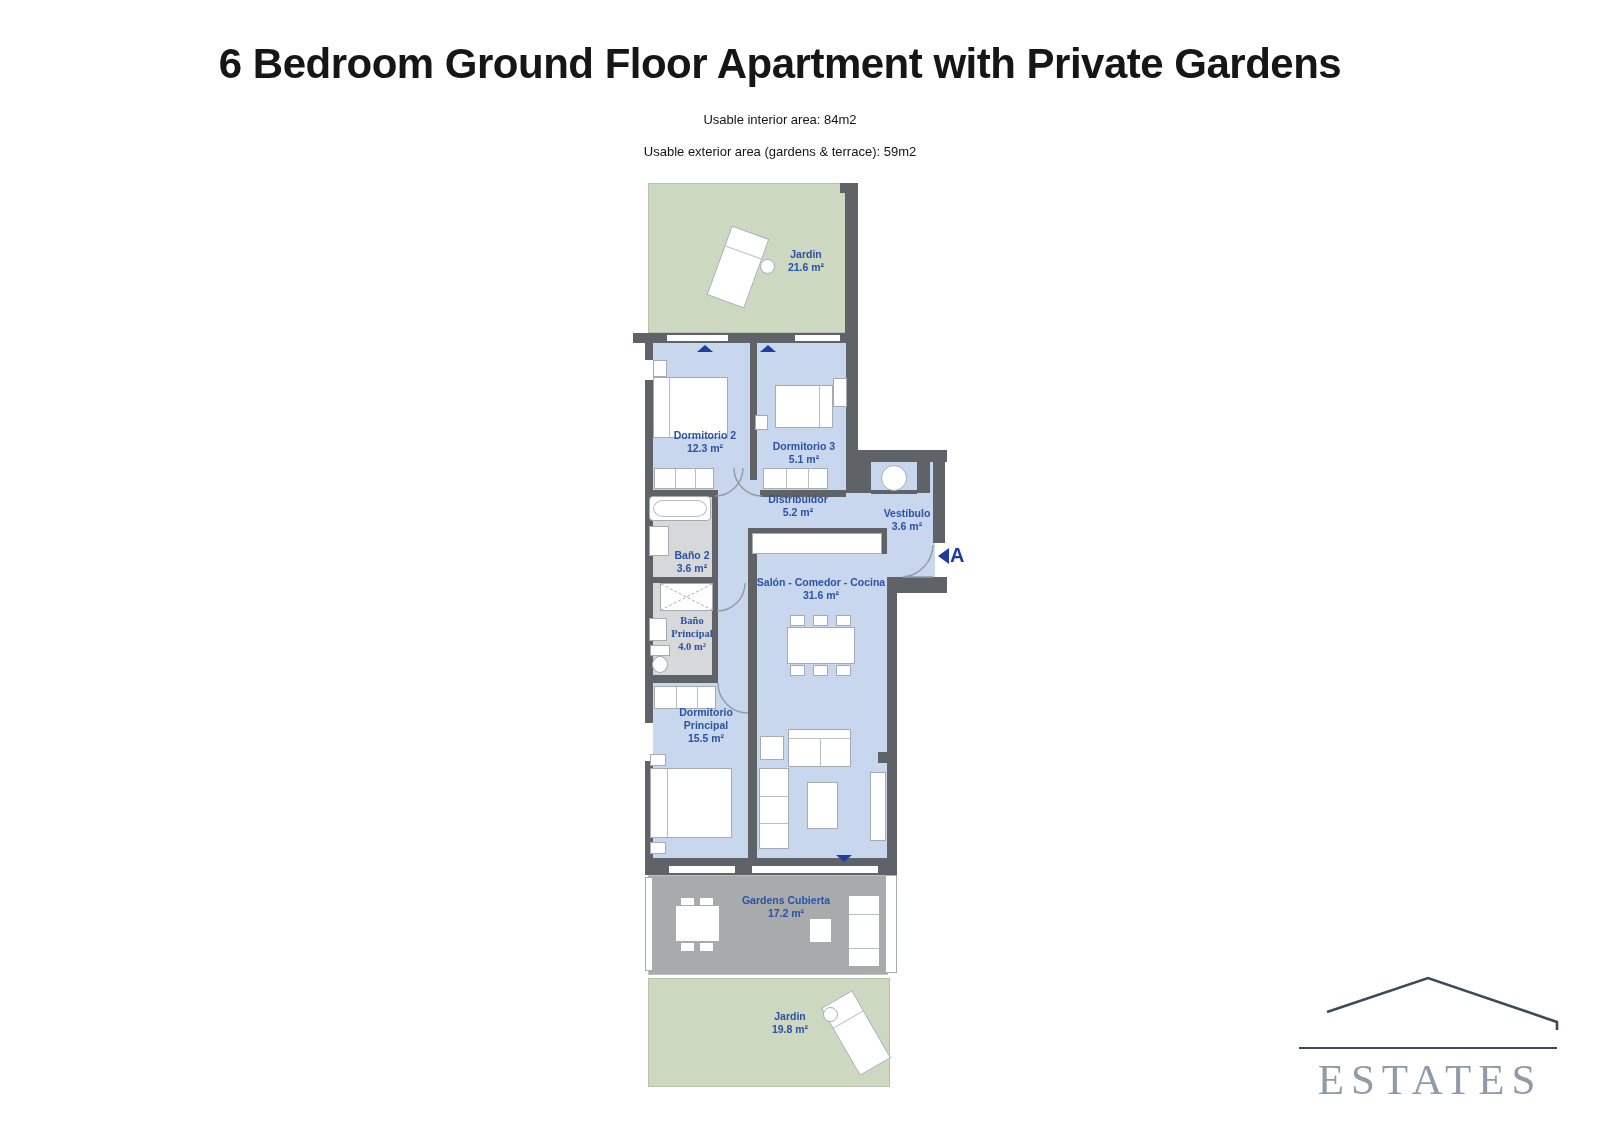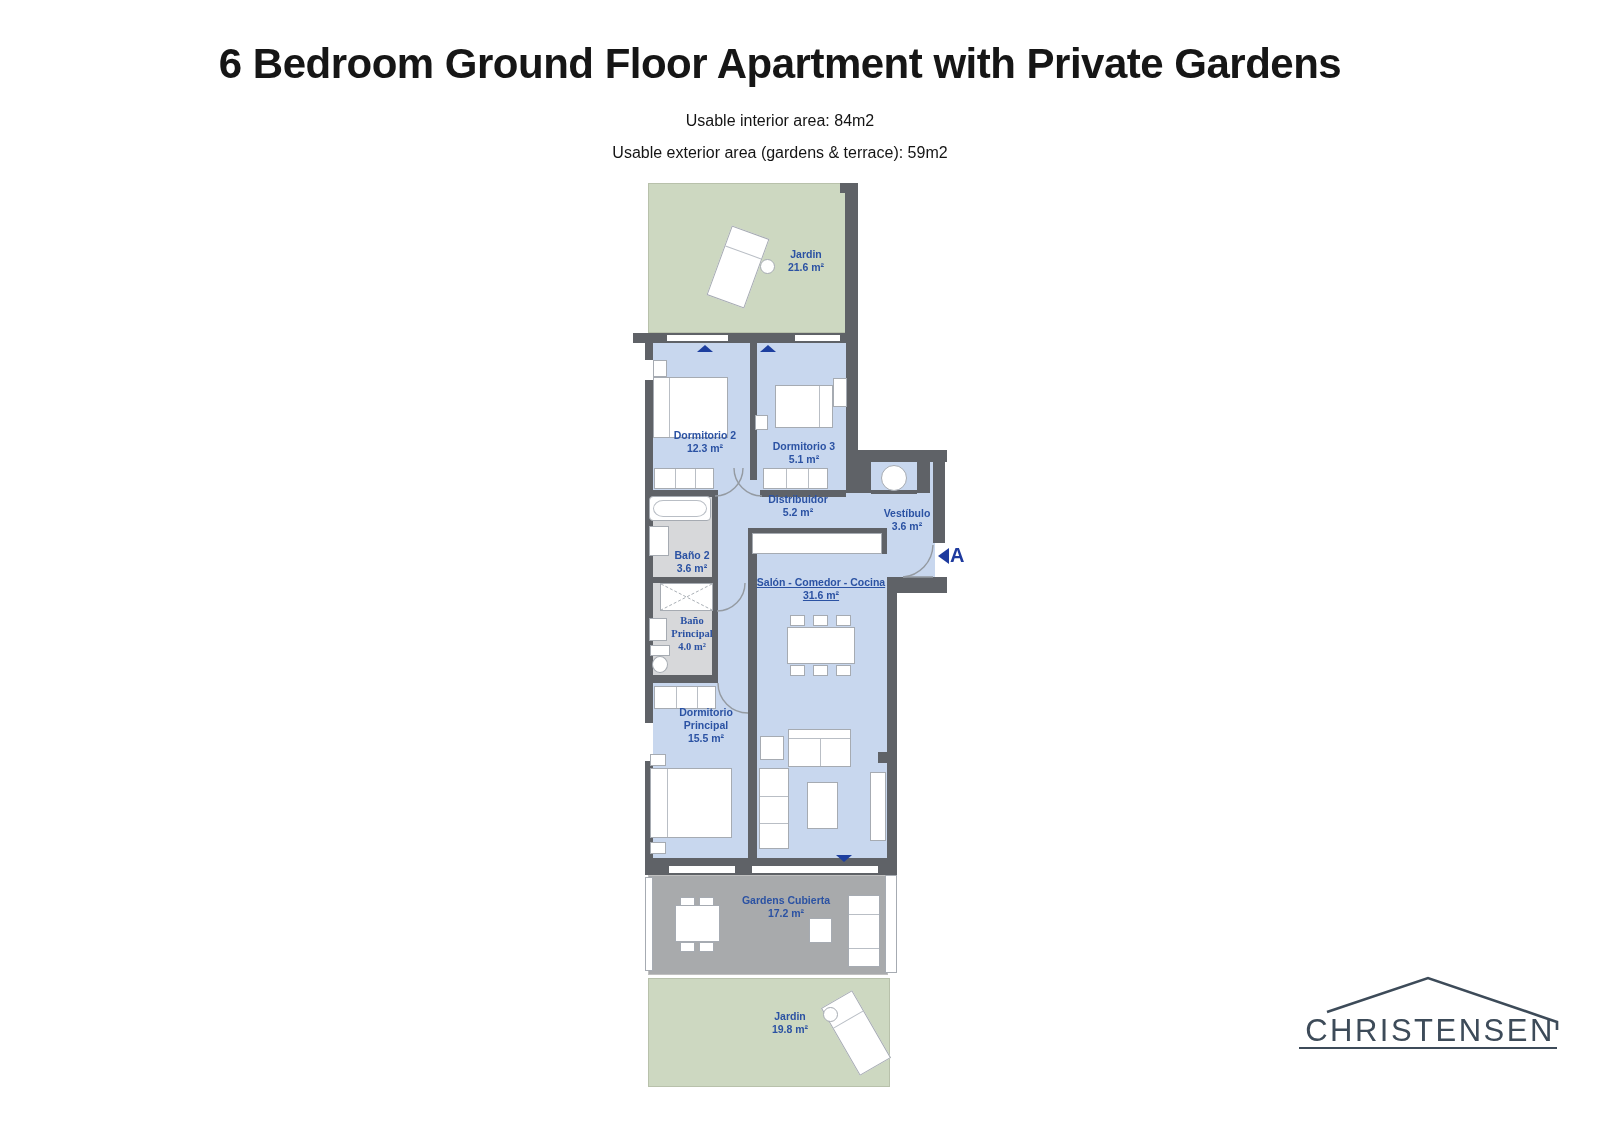--- a/index.html
+++ b/index.html
@@ -1,18 +1,18 @@
 <!DOCTYPE html>
 <html><head>
 <meta charset="utf-8">
 <style>
   html,body{margin:0;padding:0;}
   body{width:1600px;height:1131px;background:#ffffff;font-family:"Liberation Sans",sans-serif;position:relative;overflow:hidden;}
   .title{position:absolute;left:0;top:40px;width:1560px;text-align:center;font-size:42px;font-weight:800;color:#161616;letter-spacing:-0.5px;}
-  .sub{position:absolute;left:0;width:1560px;text-align:center;font-size:16px;color:#141414;}
+  .sub{position:absolute;left:0;width:1560px;text-align:center;font-size:13px;color:#141414;}
   .sub1{top:112px;}
   .sub2{top:144px;}
 
   .plan{position:absolute;left:630px;top:178px;width:340px;height:915px;}
   .plan *{box-sizing:border-box;}
   .fl,.w,.f,.lbl,.tri,.win{position:absolute;}
   .fl-green{background:#cdd8c1;border:1px solid #b8c1ab;}
   .fl-blue{background:#c8d7ee;}
   .fl-gray{background:#d7d8da;}
   .fl-terr{background:#a8aaac;border:1px solid #c0c0c0;}
@@ -192,36 +192,36 @@
   </div>
   <div class="lbl" style="left:168px;top:315px;">
     <span>Distribuidor</span><br><span>5.2 m²</span>
   </div>
   <div class="lbl" style="left:277px;top:329px;">
     <span>Vestíbulo</span><br><span>3.6 m²</span>
   </div>
   <div class="lbl" style="left:62px;top:371px;">
     <span>Baño 2</span><br><span>3.6 m²</span>
   </div>
-  <div class="lbl" style="left:191px;top:398px;text-decoration:underline;">
+  <div class="lbl" style="left:191px;top:398px;">
     <span>Salón - Comedor - Cocina</span><br><span>31.6 m²</span>
   </div>
   <div class="lbl" style="left:62px;top:436px;font-family:Liberation Serif, serif;">
     <span>Baño</span><br><span>Principal</span><br><span>4.0 m²</span>
   </div>
   <div class="lbl" style="left:76px;top:528px;">
     <span>Dormitorio</span><br><span>Principal</span><br><span>15.5 m²</span>
   </div>
   <div class="lbl" style="left:156px;top:716px;">
     <span>Gardens Cubierta</span><br><span>17.2 m²</span>
   </div>
   <div class="lbl" style="left:160px;top:832px;">
     <span>Jardin</span><br><span>19.8 m²</span>
   </div>
 </div>
 
 <div class="logo">
   <svg width="300" height="160" viewBox="0 0 300 160" style="position:absolute;left:0;top:0;">
     <path d="M 47 57 L 148 23 L 277 67 L 277 75" fill="none" stroke="#3d4b59" stroke-width="2.6"></path>
   </svg>
-  <div class="logo-l1">CHRISTENSEN</div>
   <div class="logo-rule"></div>
+  <div class="logo-l2">ESTATES</div>
 </div>
 
 </body></html>

